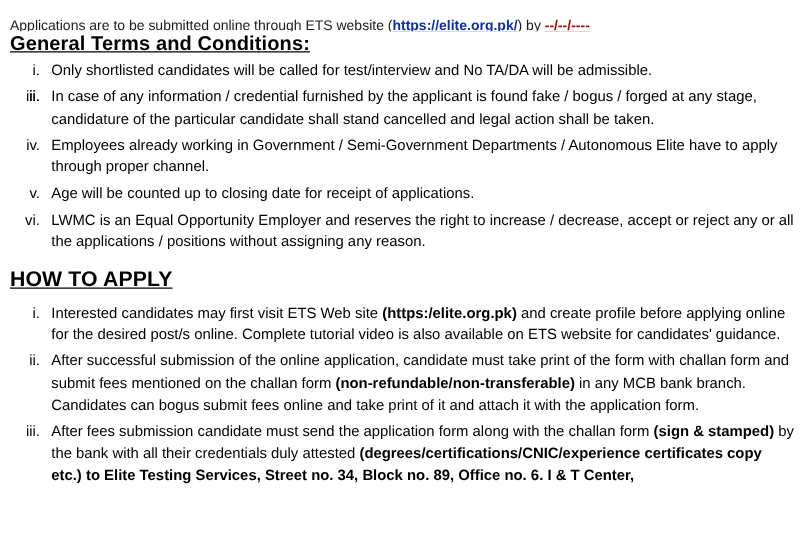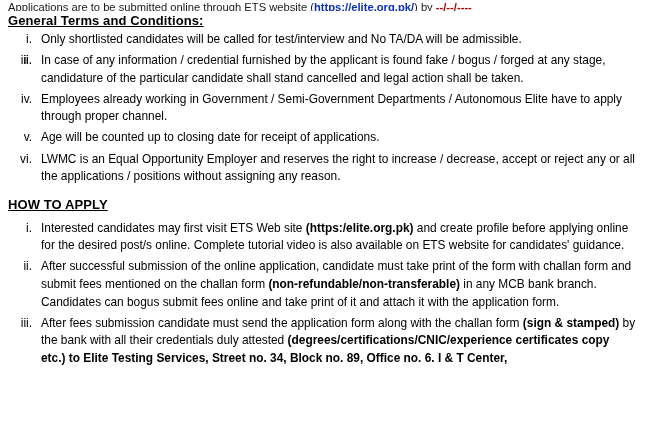--- a/index.html
+++ b/index.html
@@ -12,21 +12,21 @@
     background: #ffffff;
     font-family: "Liberation Sans", sans-serif;
     color: #000000;
     overflow: hidden;
   }
   .page {
     position: relative;
     width: 646px;
     height: 445px;
     box-sizing: border-box;
-    padding: 2px 10px 0 8px;
+    padding: 16px 10px 0 8px;
   }
   .cut-line {
     font-size: 11.2px;
     line-height: 13px;
     color: #1a1a1a;
     white-space: nowrap;
     overflow: hidden;
     height: 10px;
     margin-top: -1px;
     position: relative;
@@ -35,28 +35,28 @@
     color: #0b2fb0;
     text-decoration: underline;
     font-weight: bold;
   }
   .cut-line .red {
     color: #b00000;
     font-weight: bold;
     text-decoration: underline;
   }
   .heading {
-    font-size: 13px;
+    font-size: 16px;
     font-weight: bold;
     text-decoration: underline;
     margin: 2px 0 3px 0;
     letter-spacing: 0.1px;
   }
   .heading2 {
-    font-size: 13px;
+    font-size: 17px;
     font-weight: bold;
     text-decoration: underline;
     margin: 11px 0 8px 0;
     letter-spacing: 0.1px;
   }
   ol.romans {
     list-style: none;
     margin: 0;
     padding: 0;
   }

